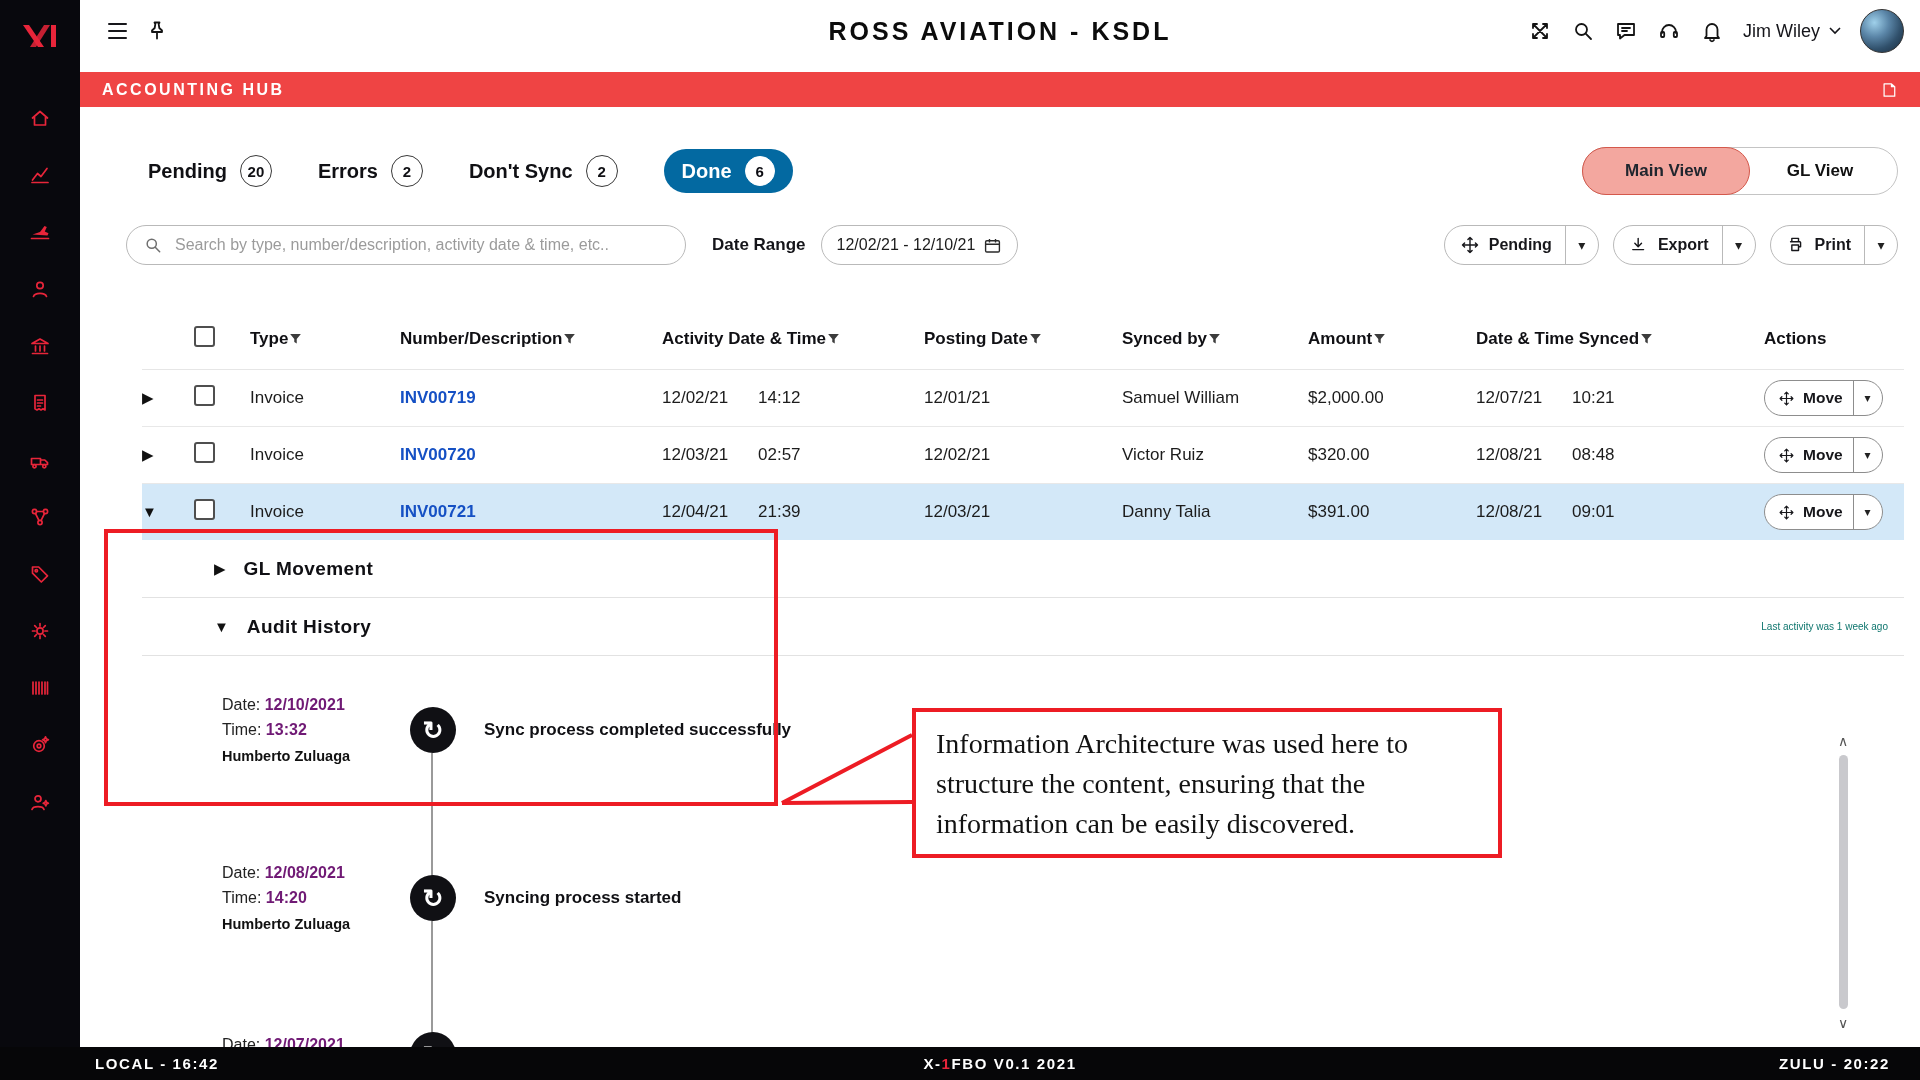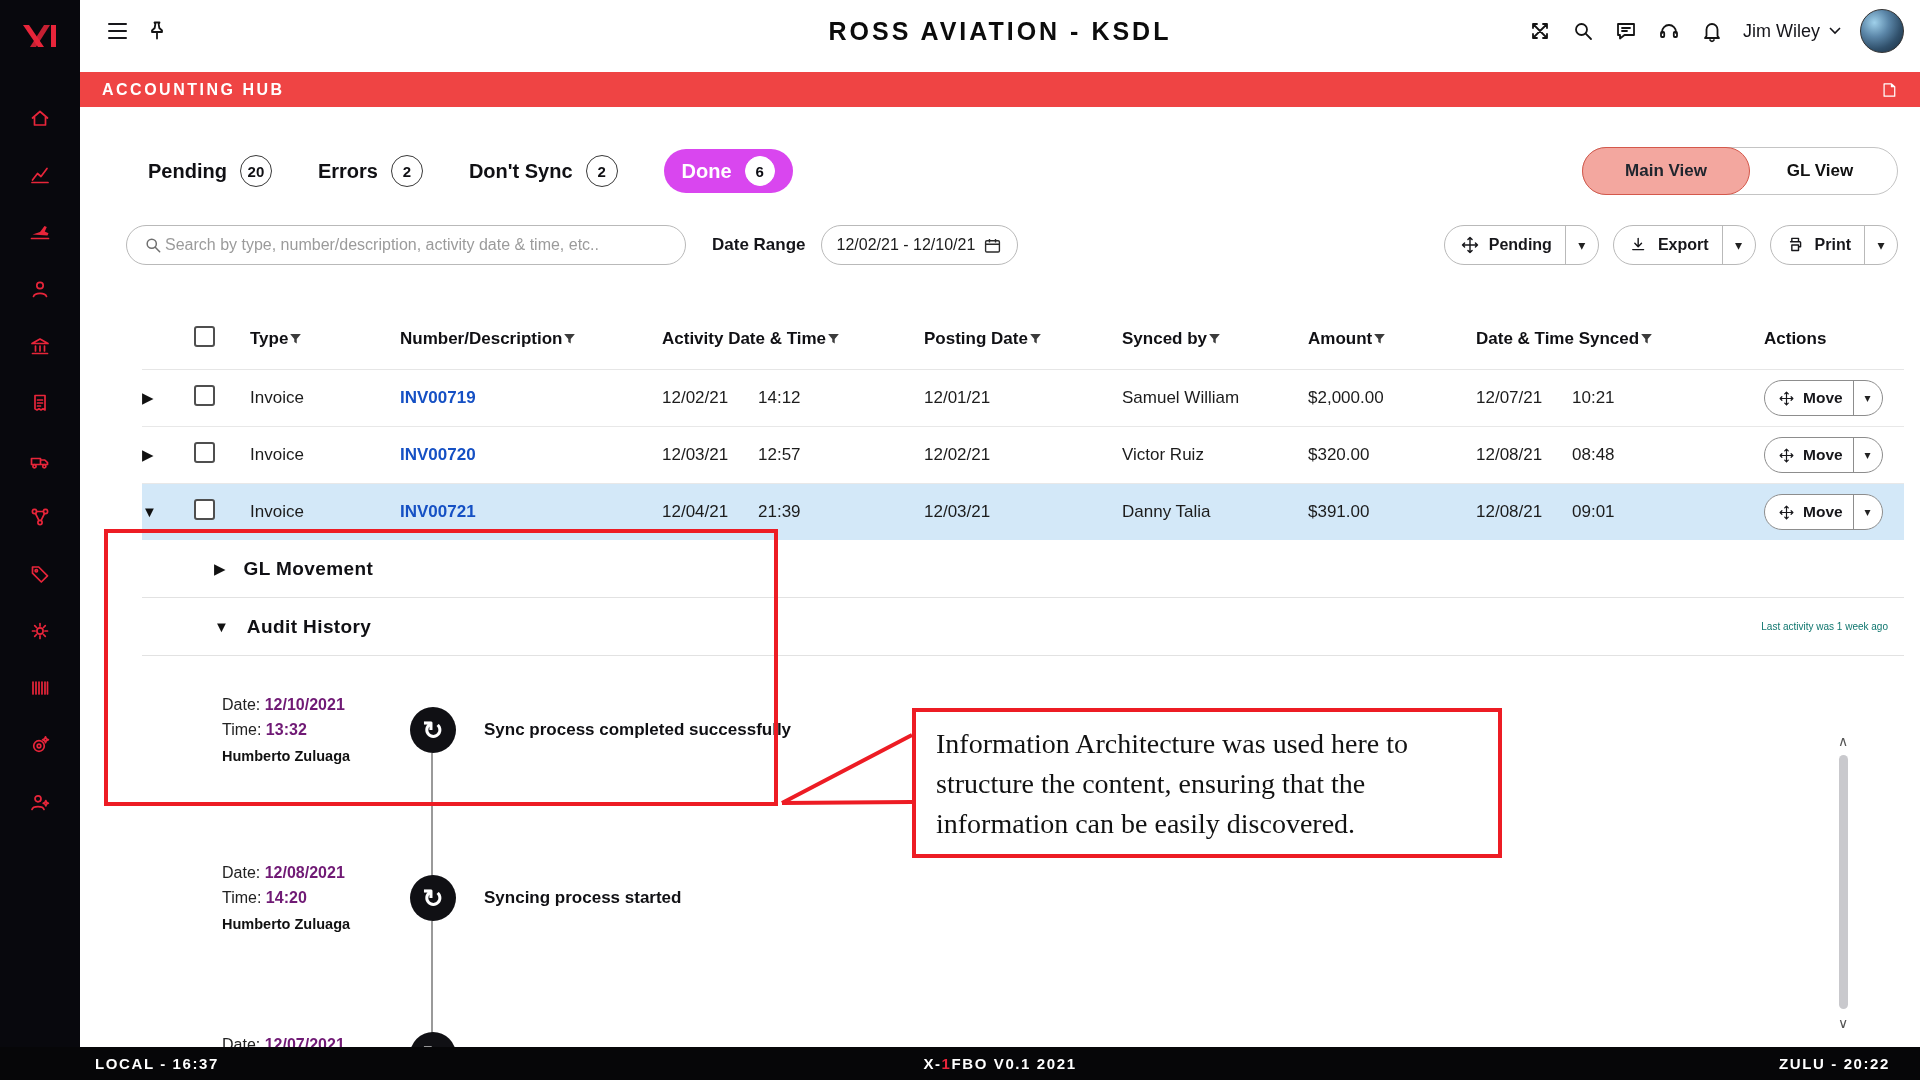--- a/index.html
+++ b/index.html
@@ -43,36 +43,36 @@
   
   .content{position:absolute;left:80px;top:107px;width:1840px;height:940px;background:#fff;padding-left:12px;}
 
   
   .tabs-row{display:flex;align-items:center;gap:46px;margin:40px 34px 0 56px;height:48px;}
   .tab{display:flex;align-items:center;gap:13px;cursor:pointer;}
   .tab-label{font-size:20px;font-weight:bold;color:#101014;}
   .tab-count{min-width:32px;height:32px;border:1.6px solid #3a3a3a;border-radius:50%;
              display:flex;align-items:center;justify-content:center;
              font-size:15px;font-weight:bold;box-sizing:border-box;padding:0 3px;color:#101014;}
-  .tab.active{background:#d946ef;border-radius:26px;padding:7px 18px;}
+  .tab.active{background:#0369a1;border-radius:26px;padding:7px 18px;}
   .tab.active .tab-label{color:#fff;}
   .tab.active .tab-count{background:#fff;border-color:#fff;color:#0c0c12;min-width:30px;height:30px;}
 
   .view-toggle{margin-left:auto;position:relative;width:316px;height:48px;}
   .vt-base{position:absolute;inset:0;background:#fff;border:1.5px solid #c4c4c4;border-radius:24px;box-sizing:border-box;}
   .vt-gl{position:absolute;right:0;top:0;width:156px;height:48px;display:flex;align-items:center;justify-content:center;
          font-size:17px;font-weight:bold;color:#111;cursor:pointer;}
   .vt-main{position:absolute;left:0;top:0;width:168px;height:48px;border-radius:24px;background:#f3a79f;
            border:1.6px solid #d4584b;display:flex;align-items:center;justify-content:center;
            font-size:17px;font-weight:600;color:#20262e;box-sizing:border-box;cursor:pointer;}
 
   
   .toolbar{display:flex;align-items:center;margin:30px 34px 0 34px;height:40px;}
   .search-pill{width:560px;height:40px;border:1.5px solid #b9b9b9;border-radius:21px;display:flex;
-               align-items:center;padding:0 16px;box-sizing:border-box;background:#fff;}
+               align-items:center;gap:10px;padding:0 16px;box-sizing:border-box;background:#fff;}
   .search-pill svg{width:20px;height:20px;stroke:#6f6f6f;fill:none;stroke-width:1.8;stroke-linecap:round;}
   .search-pill input{border:none;outline:none;flex:1;font-size:16px;color:#333;background:transparent;
                      font-family:"Liberation Sans",sans-serif;}
   .search-pill input::placeholder{color:#9b9b9b;}
   .date-range{display:flex;align-items:center;gap:15px;margin-left:26px;}
   .dr-label{font-size:17px;font-weight:bold;color:#15151a;}
   .date-pill{height:40px;border:1.5px solid #b9b9b9;border-radius:21px;background:#fff;display:flex;
              align-items:center;gap:11px;padding:0 15px;font-size:16px;font-weight:500;color:#1c1c1c;cursor:pointer;}
   .date-pill svg{width:19px;height:19px;stroke:#2a2a2a;fill:none;stroke-width:1.6;stroke-linejoin:round;}
   .toolbar-actions{margin-left:auto;display:flex;gap:14px;}
@@ -446,21 +446,21 @@
             <span class="mv-caret">▾</span>
           </span>
         </div>
       </div>
 
       <div class="trow">
         <div><span class="tri">▶</span></div>
         <div><span class="checkbox"></span></div>
         <div>Invoice</div>
         <div><a class="doclink">INV00720</a></div>
-        <div class="dtpair"><span class="d">12/03/21</span><span>12:57</span></div>
+        <div class="dtpair"><span class="d">12/03/21</span><span>02:57</span></div>
         <div>12/02/21</div>
         <div>Victor Ruiz</div>
         <div>$320.00</div>
         <div class="dtpair"><span class="d">12/08/21</span><span>08:48</span></div>
         <div>
           <span class="move-btn">
             <span class="mv-main">
                 <svg viewBox="0 0 24 24">
                   <path d="M12 3v18M3 12h18M12 3l-2.5 2.5M12 3l2.5 2.5M12 21l-2.5-2.5M12 21l2.5-2.5M3 12l2.5-2.5M3 12l2.5 2.5M21 12l-2.5-2.5M21 12l-2.5 2.5"></path>
                 </svg>
@@ -552,17 +552,17 @@
   <div class="callout">Information Architecture was used here to structure the content, ensuring that the information can be easily discovered.</div>
 
   <div class="scroll">
     <span class="scroll-arrow">∧</span>
     <span class="scroll-thumb"></span>
     <span class="scroll-arrow">∨</span>
   </div>
 
   <footer class="statusbar">
     <span class="sb-center"><span>X-</span><span class="red">1</span><span>FBO V0.1 2021</span></span>
-    <span class="sb-left">LOCAL - 16:37</span>
+    <span class="sb-left">LOCAL - 16:42</span>
     <span class="sb-right">ZULU - 20:22</span>
   </footer>
 
 </div>
 
 </body></html>

